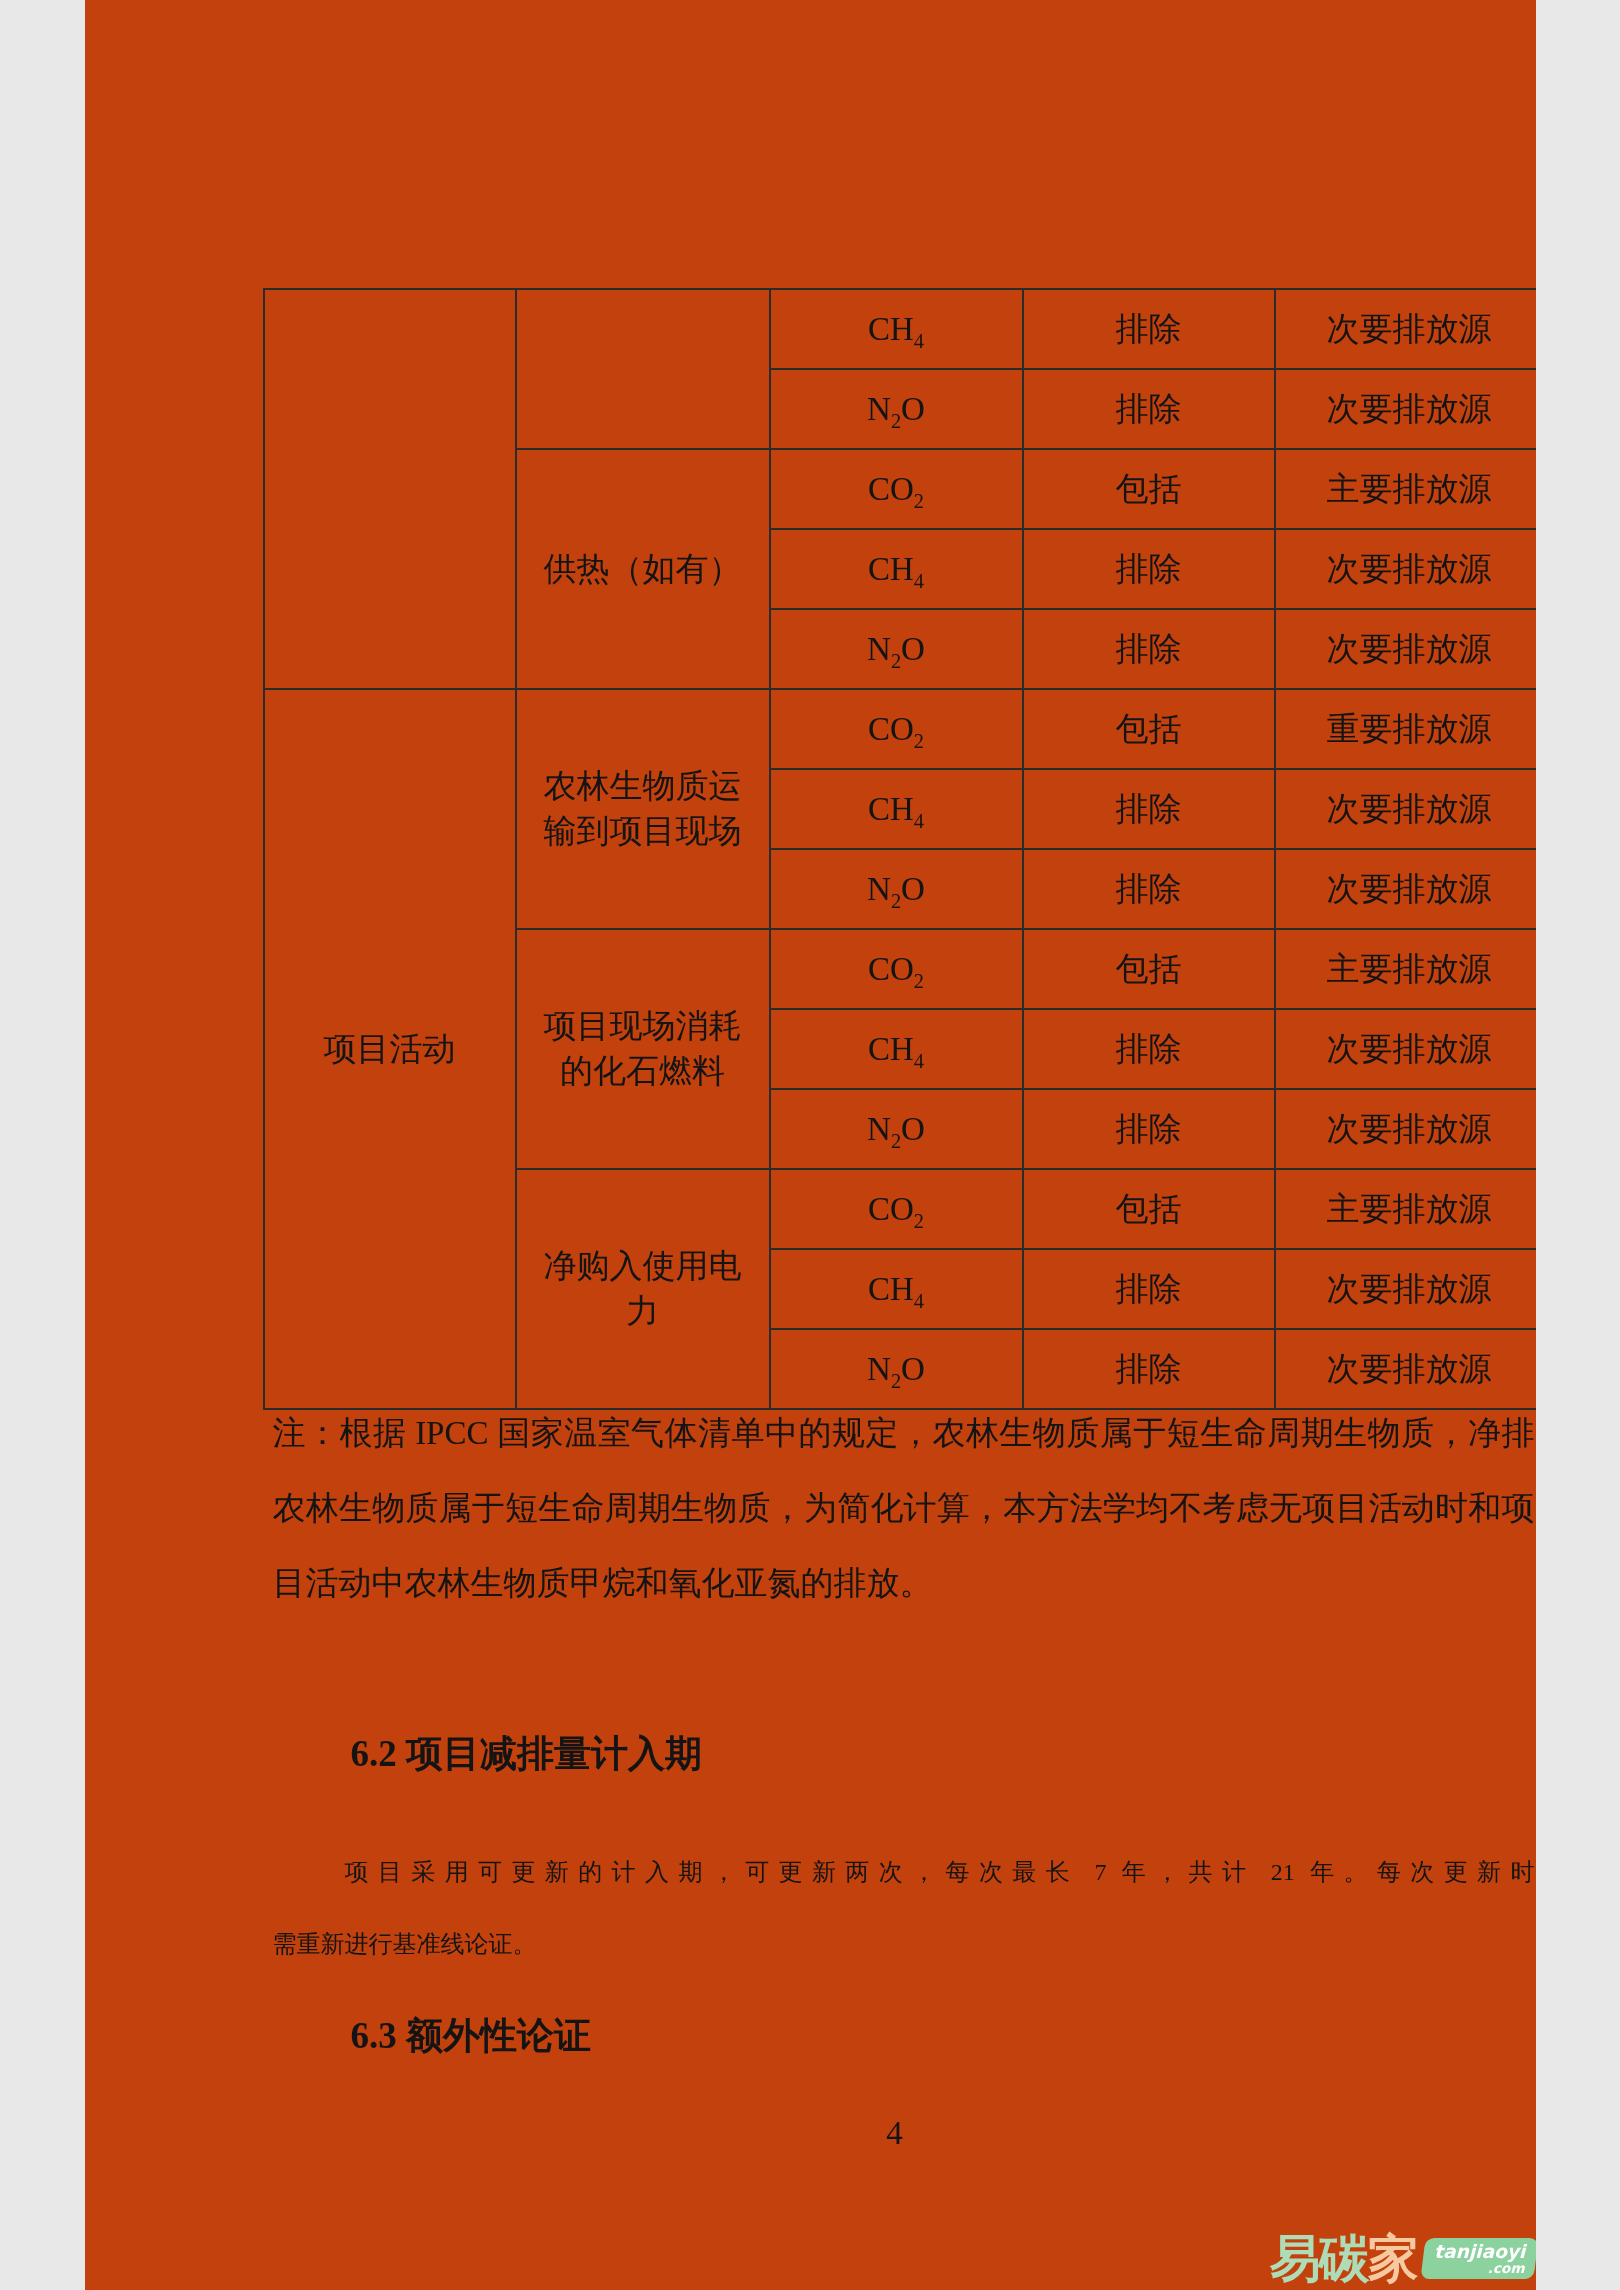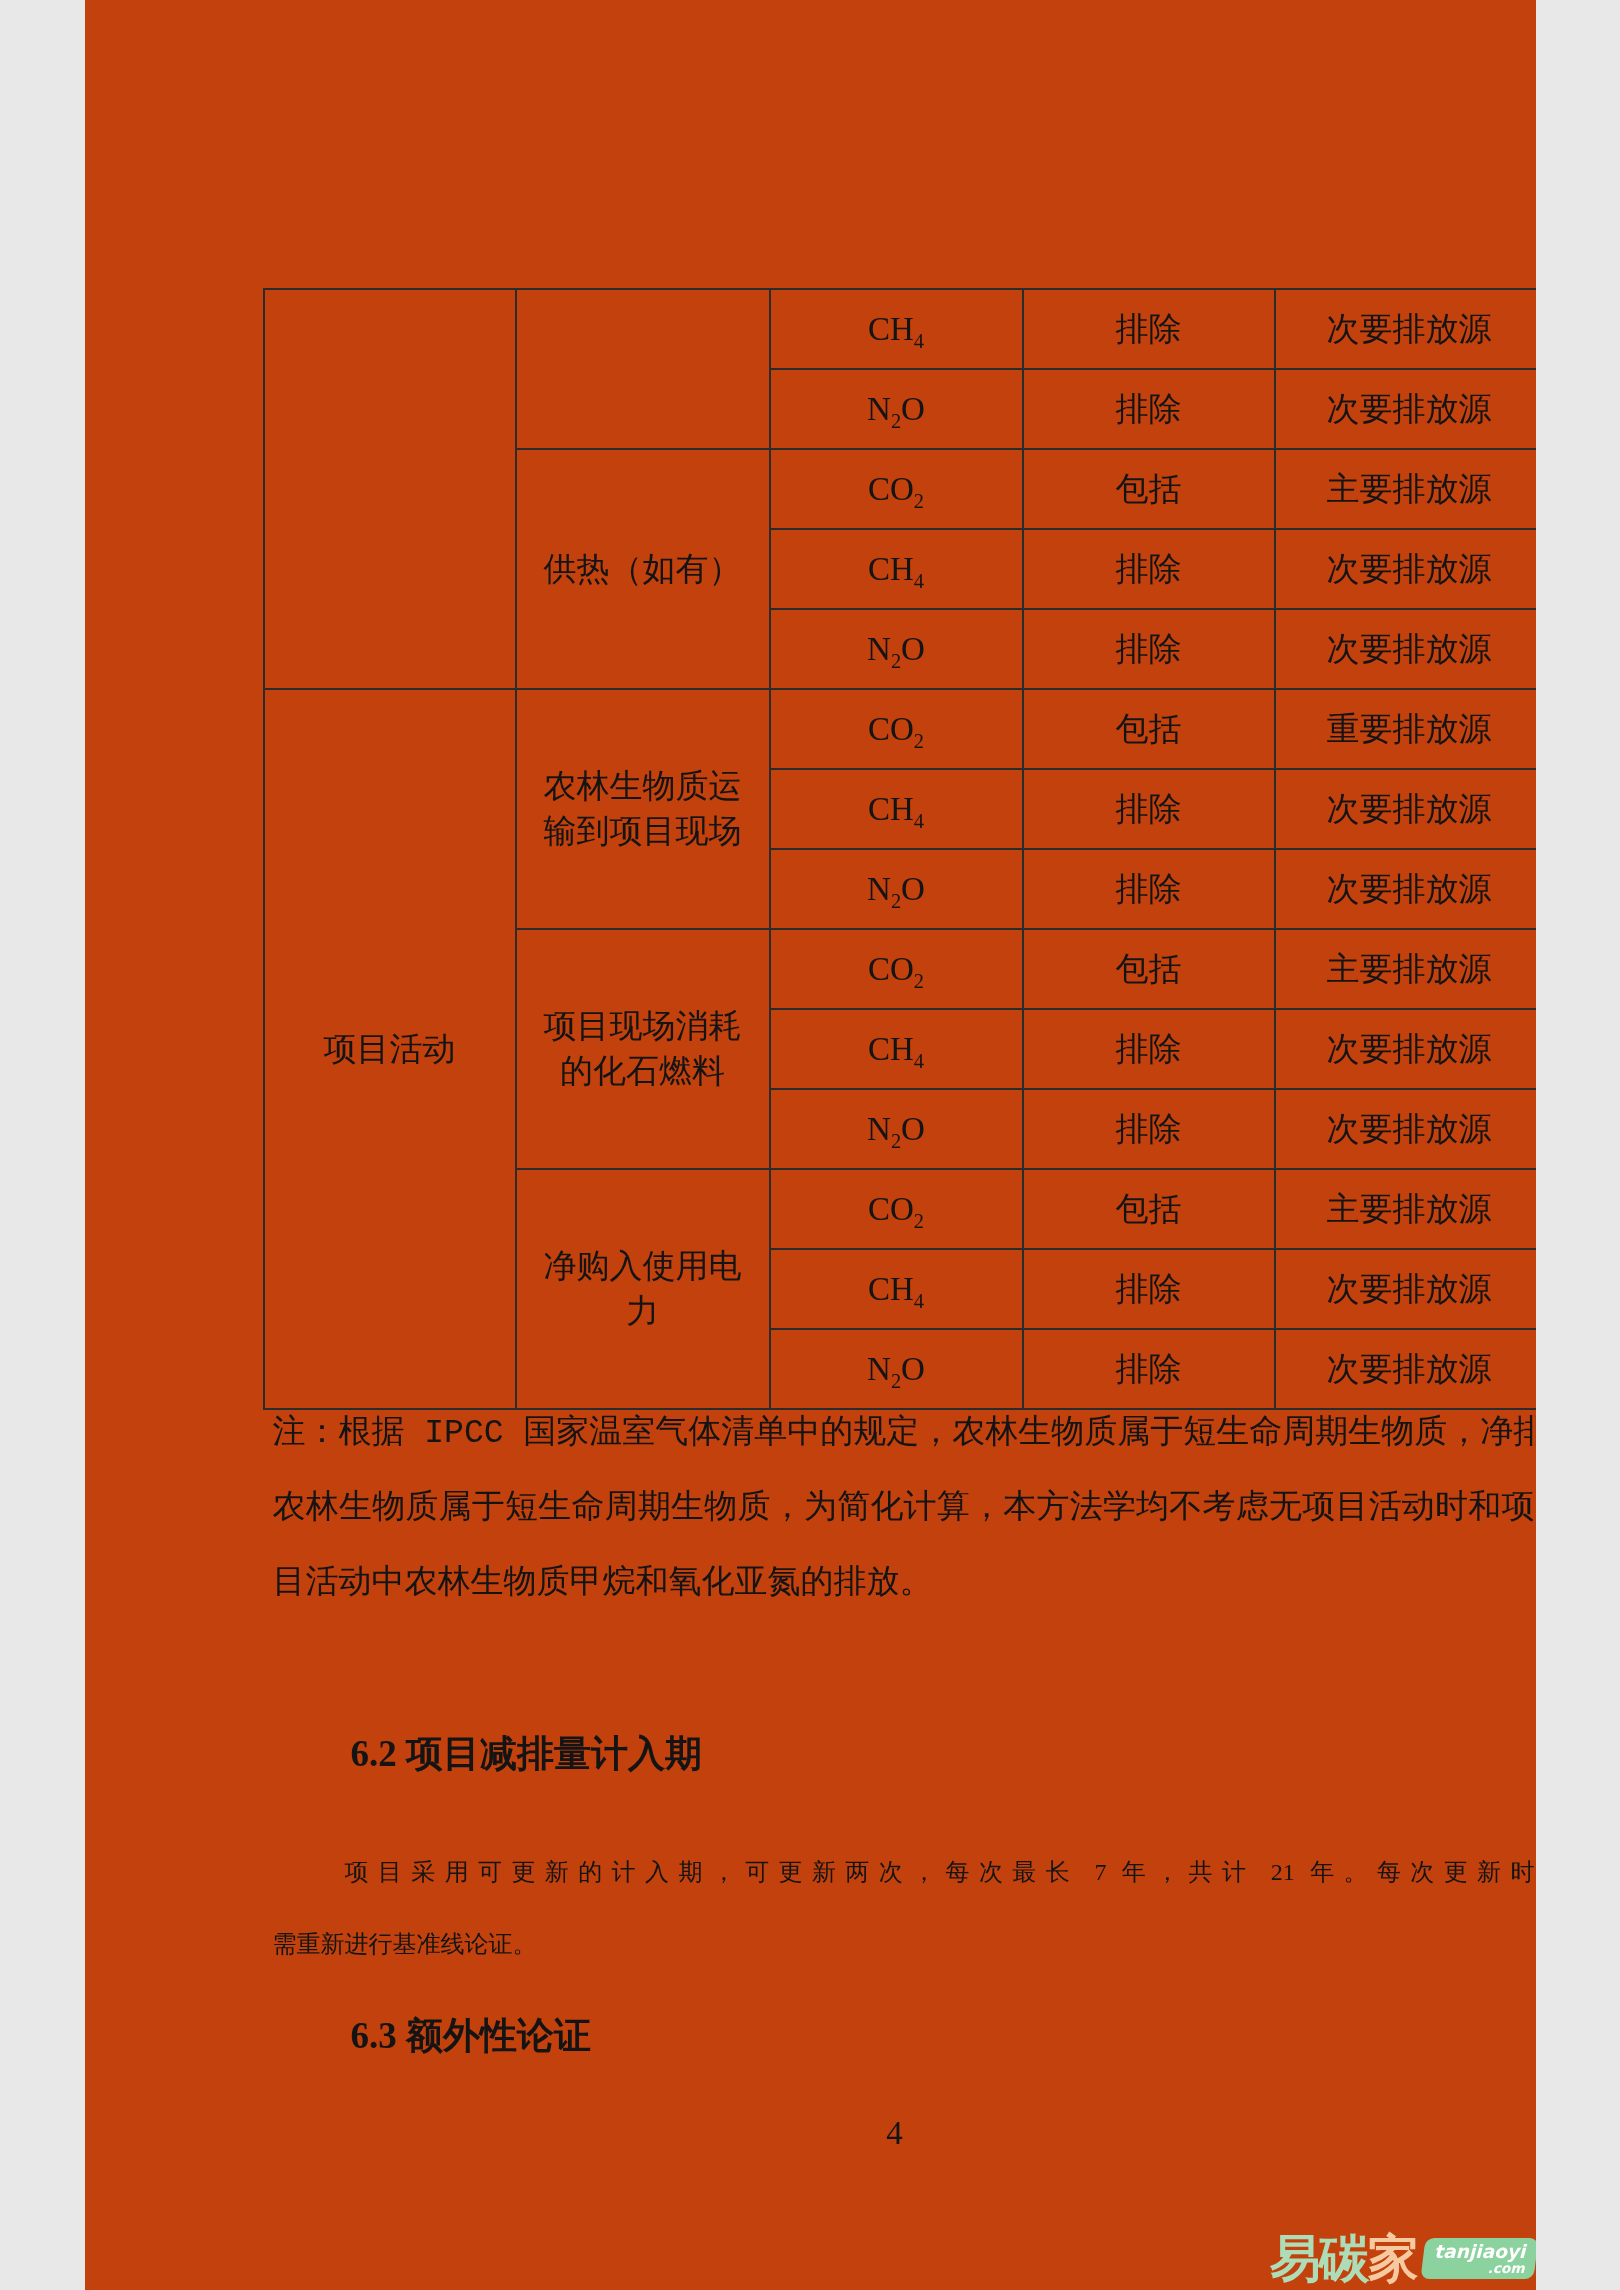--- a/index.html
+++ b/index.html
@@ -32,21 +32,20 @@
   }
   td.cat { font-size:33px; }
   td.sub { white-space:pre-line;border-radius:6px; }
   td.gas sub { font-size:0.62em; line-height:0; }
   tr.group-start td { border-top:2.9px solid #2b2b2b; }
 
   
   .note {
     position:absolute; left:188px; top:1396px; width:1262px;
     font-size:33px;
-    font-family:Liberation Mono, monospace;
   }
   .note-line {
     height:75px; line-height:75px;
     white-space:nowrap;
     text-align:justify;
   }
   .jfull { text-align-last:justify; }
 
   
   .heading {

